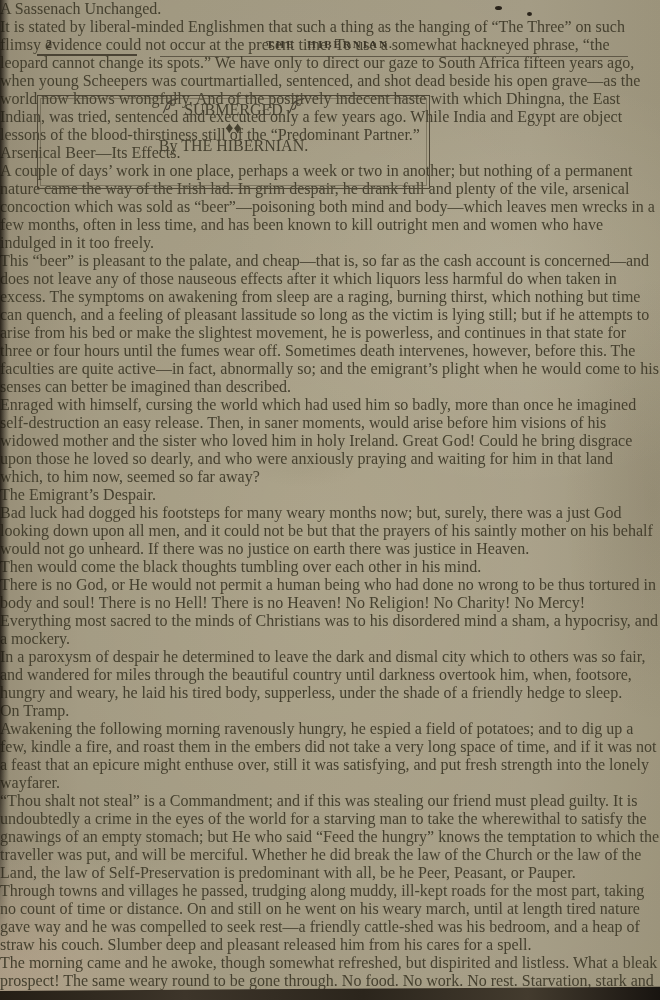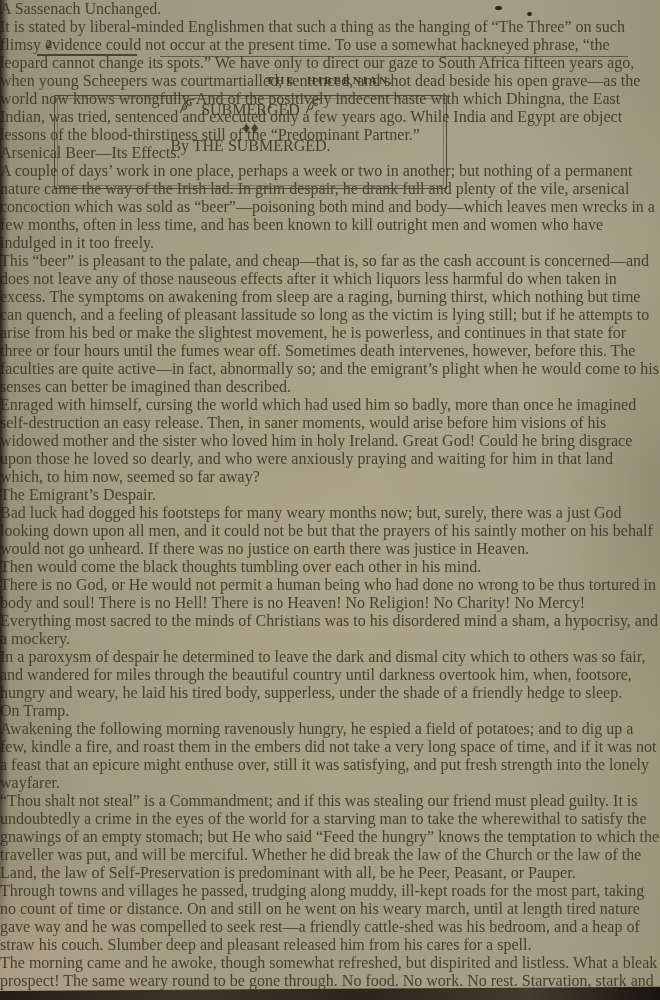--- a/index.html
+++ b/index.html
@@ -24,27 +24,27 @@
   .speck.s1{left:495,top:6;left:495px;top:6px;width:7px;height:4px;}
   .speck.s2{left:527px;top:12px;width:5px;height:4px;}
   .blotches{position:absolute;inset:0;pointer-events:none;
     background:
       radial-gradient(ellipse 90px 40px at 46% 46%, rgba(70,60,40,0.06), transparent 70%),
       radial-gradient(ellipse 140px 60px at 20% 83%, rgba(70,60,40,0.05), transparent 70%),
       radial-gradient(ellipse 120px 300px at 99% 50%, rgba(60,50,35,0.10), transparent 75%);}
   
   .pagenum{position:absolute;left:46px;top:37px;font-size:12px;font-weight:bold;color:#3c3628;}
   .masthead{position:absolute;left:190px;top:38px;width:280px;text-align:center;
-    font-size:11px;font-weight:bold;letter-spacing:2px;word-spacing:7px;color:#3c3628;margin-top:36px;}
+    font-size:11px;font-weight:bold;letter-spacing:2px;word-spacing:7px;color:#3c3628;}
   .rule-a{position:absolute;left:37px;top:54px;width:100px;height:2px;background:#4a4334;}
   .rule-b{position:absolute;left:160px;top:56px;width:468px;height:1.4px;background:rgba(74,67,52,0.75);}
   
   .titlebox{position:absolute;left:37px;top:95px;width:391px;height:92px;
     border:1.4px solid #4d4636; outline:1px solid rgba(77,70,54,0.45); outline-offset:-4px;
-    text-align:center;margin-left:17px;}
+    text-align:center;}
   .titlebox::before{content:"";position:absolute;left:-1px;top:-3px;width:393px;height:5px;
     background:linear-gradient(90deg,#2d2719,#4a4232 30%,#6e English 0;
     background:linear-gradient(90deg,#2d2719,#474030 30%,#6a6250 46%,#332d20 60%,#403929 100%);
     filter:blur(0.4px);}
   .title-row{margin-top:11px;display:flex;align-items:center;justify-content:center;gap:14px;}
   .main-title{font-size:25px;letter-spacing:8px;color:#423c2d;text-indent:8px;
     text-shadow:0 0 0.5px rgba(66,60,45,0.8);}
   .fleuron{opacity:0.85;}
   .fleuron.left{transform:scaleX(-1);}
   .tdivider{margin:3px auto 6px;display:flex;align-items:center;justify-content:center;gap:3px;}
@@ -82,21 +82,21 @@
           </svg></span>
       <span class="main-title">SUBMERGED</span>
       <span class="fleuron"><svg width="19" height="19" viewBox="0 0 24 24">
             <path d="M3 21 C7 14 6 9 12 6 M12 6 C10 10 13 13 17 11 M12 6 C15 4 20 5 21 3 M7 17 C10 17 11 15 11 12" stroke="#4a4336" fill="none" stroke-width="1.5" stroke-linecap="round"></path>
           </svg></span>
     </div>
     <div class="tdivider">
       <span class="oline"></span><span class="odia">♦♦</span><span class="oline"></span>
     </div>
     <div class="subtitle-rule"></div>
-    <div class="byline">By THE SUBMERGED.</div>
+    <div class="byline">By THE HIBERNIAN.</div>
   </div>
 
   <div class="col col1">
       <div class="sec-heading">A Sassenach Unchanged.</div>
       <div class="para">It is stated by liberal-minded Englishmen that such a thing as the hanging of “The Three” on such flimsy evidence could not occur at the present time.  To use a somewhat hackneyed phrase, “the leopard cannot change its spots.”  We have only to direct our gaze to South Africa fifteen years ago, when young Scheepers was courtmartialled, sentenced, and shot dead beside his open grave—as the world now knows wrongfully.  And of the positively indecent haste with which Dhingna, the East Indian, was tried, sentenced and executed only a few years ago.  While India and Egypt are object lessons of the blood-thirstiness still of the “Predominant Partner.”</div>
       <div class="sec-heading">Arsenical Beer—Its Effects.</div>
       <div class="para">A couple of days’ work in one place, perhaps a week or two in another; but nothing of a permanent nature came the way of the Irish lad.  In grim despair, he drank full and plenty of the vile, arsenical concoction which was sold as “beer”—poisoning both mind and body—which leaves men wrecks in a few months, often in less time, and has been known to kill outright men and women who have indulged in it too freely.</div>
       <div class="para">This “beer” is pleasant to the palate, and cheap—that is, so far as the cash account is concerned—and does not leave any of those nauseous effects after it which liquors less harmful do when taken in excess.  The symptoms on awakening from sleep are a raging, burning thirst, which nothing but time can quench, and a feeling of pleasant lassitude so long as the victim is lying still; but if he attempts to arise from his bed or make the slightest movement, he is powerless, and continues in that state for three or four hours until the fumes wear off.  Sometimes death intervenes, however, before this.  The faculties are quite active—in fact, abnormally so; and the emigrant’s plight when he would come to his senses can better be imagined than described.</div>
       <div class="para">Enraged with himself, cursing the world which had used him so badly, more than once he imagined self-destruction an easy release.  Then, in saner moments, would arise before him visions of his widowed mother and the sister who loved him in holy Ireland.  Great God!  Could he bring disgrace upon those he loved so dearly, and who were anxiously praying and waiting for him in that land which, to him now, seemed so far away?</div>
       <div class="sec-heading">The Emigrant’s Despair.</div>

